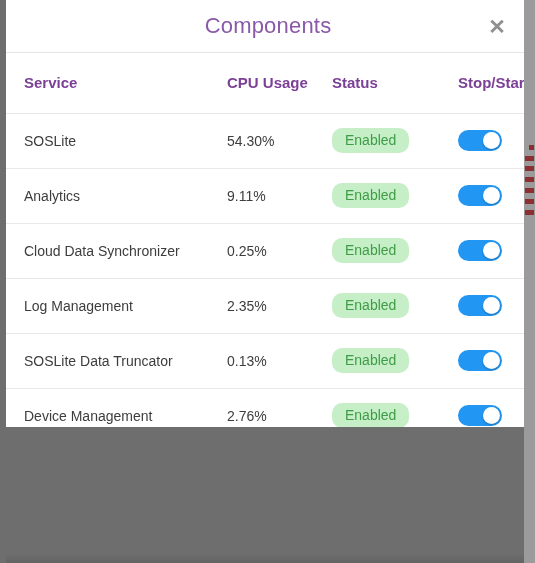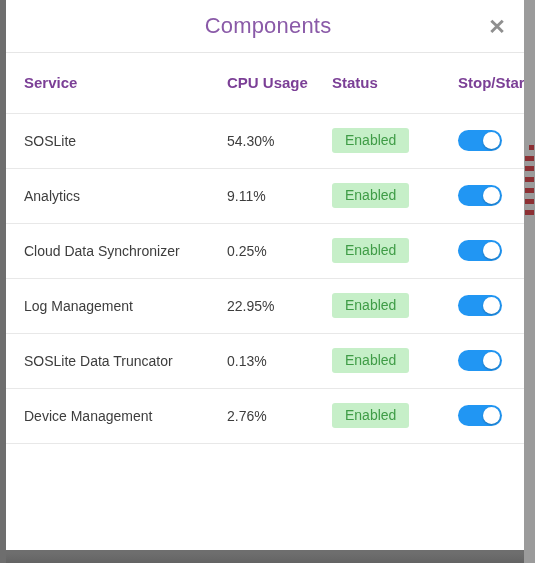--- a/index.html
+++ b/index.html
@@ -45,21 +45,21 @@
     left: 5px;
     width: 5px;
   }
 
   
   #modal {
     position: absolute;
     top: 0;
     left: 6px;
     width: 524px;
-    height: 550px;
+    height: 427px;
     background: #ffffff;
     overflow: hidden;
     z-index: 10;
   }
 
   #modal-header {
     position: relative;
     height: 53px;
     border-bottom: 1px solid #e6e6e6;
     background: #ffffff;
@@ -130,21 +130,21 @@
     background: #ffffff;
     margin-top: 14px;
   }
 
   .badge-enabled {
     display: inline-block;
     background: #c6efc8;
     color: #3f9c46;
     font-size: 14px;
     padding: 5px 13px 6px 13px;
-    border-radius: 3px;
+    border-radius: 10px;
     line-height: 1;
   }
 
   .toggle {
     display: inline-block;
     position: relative;
     width: 44px;
     height: 21px;
     border-radius: 11px;
     background: #2196f3;
@@ -216,21 +216,21 @@
           <td><span class="toggle"><span class="knob"></span></span></td>
         </tr>
         <tr>
           <td>Cloud Data Synchronizer</td>
           <td>0.25%</td>
           <td><span class="badge-enabled">Enabled</span></td>
           <td><span class="toggle"><span class="knob"></span></span></td>
         </tr>
         <tr>
           <td>Log Management</td>
-          <td>22.95%</td>
+          <td>2.35%</td>
           <td><span class="badge-enabled">Enabled</span></td>
           <td><span class="toggle"><span class="knob"></span></span></td>
         </tr>
         <tr>
           <td>SOSLite Data Truncator</td>
           <td>0.13%</td>
           <td><span class="badge-enabled">Enabled</span></td>
           <td><span class="toggle"><span class="knob"></span></span></td>
         </tr>
         <tr>

